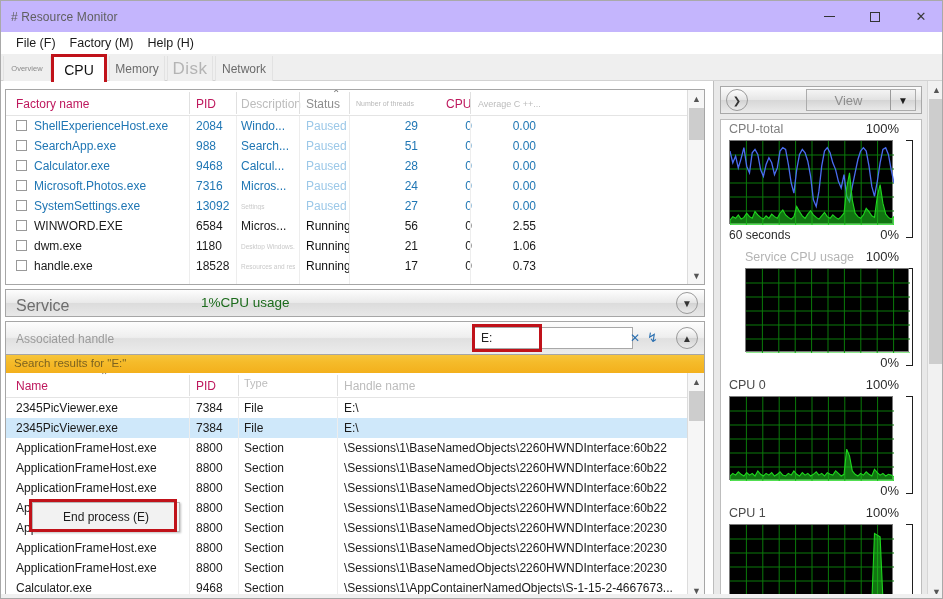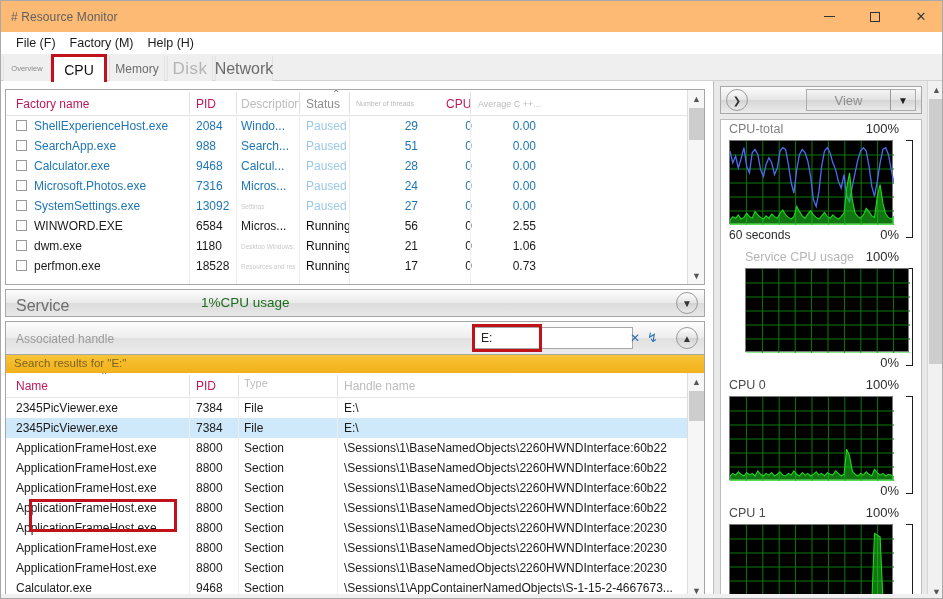--- a/index.html
+++ b/index.html
@@ -12,21 +12,21 @@
     position: relative;
     width: 943px; height: 599px;
     overflow: hidden;
     background: #f0f0f0;
     border: 1px solid #a9a9a9;
   }
 
   
   .titlebar {
     position: absolute; left: 0; top: 0; width: 943px; height: 31px;
-    background: #fdba74;
+    background: #c4b5fd;
     display: flex; align-items: center;
   }
   .title-text {
     font-size: 12px; color: #606060; padding-left: 10px;
     letter-spacing: .1px;
     white-space: nowrap;
   }
   .win-btns { position: absolute; right: 0; top: 0; display: flex; height: 31px; }
   .win-btn {
     width: 46px; height: 31px;
@@ -62,21 +62,21 @@
   .tab.t-overview { left: 2px; width: 48px; font-size: 7.5px; color: #8a8a8a; }
   .tab.t-cpu {
     left: 50px; width: 56px; background: #ffffff;
     color: #111; font-size: 14px;
     border: 3px solid #c0121a; border-bottom: none;
     top: 0px; height: 28px;
     z-index: 4;
   }
   .tab.t-memory { left: 108px; width: 56px; font-size: 12px; color: #6b6b6b; }
   .tab.t-disk   { left: 166px; width: 46px; font-size: 17px; color: #b4b4b4; letter-spacing:.5px;}
-  .tab.t-network{ left: 214px; width: 58px; font-size: 16px; color: #6b6b6b; }
+  .tab.t-network{ left: 214px; width: 58px; font-size: 12px; color: #6b6b6b; }
 
   
   .leftpane {
     position: absolute; left: 0; top: 80px; width: 712px; height: 519px;
     background: #ffffff;
   }
 
   
   .proc-wrap {
     position: absolute; left: 4px; top: 8px; width: 700px; height: 196px;
@@ -396,21 +396,21 @@
             <div class="c-name">dwm.exe</div>
             <div class="c-pid">1180</div>
             <div class="c-desc vfaint">Desktop Windows...</div>
             <div class="c-stat running">Running</div>
             <div class="c-thr">21</div>
             <div class="c-cpu">0</div>
             <div class="c-avg">1.06</div>
           </div>
           <div class="prow">
             <div class="cb"></div>
-            <div class="c-name">perfmon.exe</div>
+            <div class="c-name">handle.exe</div>
             <div class="c-pid">18528</div>
             <div class="c-desc vfaint">Resources and resources.</div>
             <div class="c-stat running">Running</div>
             <div class="c-thr">17</div>
             <div class="c-cpu">0</div>
             <div class="c-avg">0.73</div>
           </div>
         </div>
       <div class="proc-vsep" style="left:183px;top:26px;"></div>
       <div class="proc-vsep" style="left:230px;top:26px;"></div>
@@ -526,20 +526,23 @@
       <div class="hcol-sep" style="left:183px;top:25px;"></div>
       <div class="hcol-sep" style="left:232px;top:25px;"></div>
       <div class="hcol-sep" style="left:331px;top:25px;"></div>
       <div class="vscroll">
         <div class="arrow up">▲</div>
         <div class="thumb" style="top:18px;height:30px;"></div>
         <div class="arrow dn">▼</div>
       </div>
     </div>
 
+    <div class="ctxmenu">
+      <div class="ctx-item">End process (E)</div>
+    </div>
     <div class="ctx-red"></div>
   </div>
 
   <div class="rightpane">
     <div class="rp-toolbar">
       <div class="roundbtn rp-arrowbtn">
         <span>❯</span>
       </div>
       <div class="viewbtn">
         <span class="vtext">View</span>

